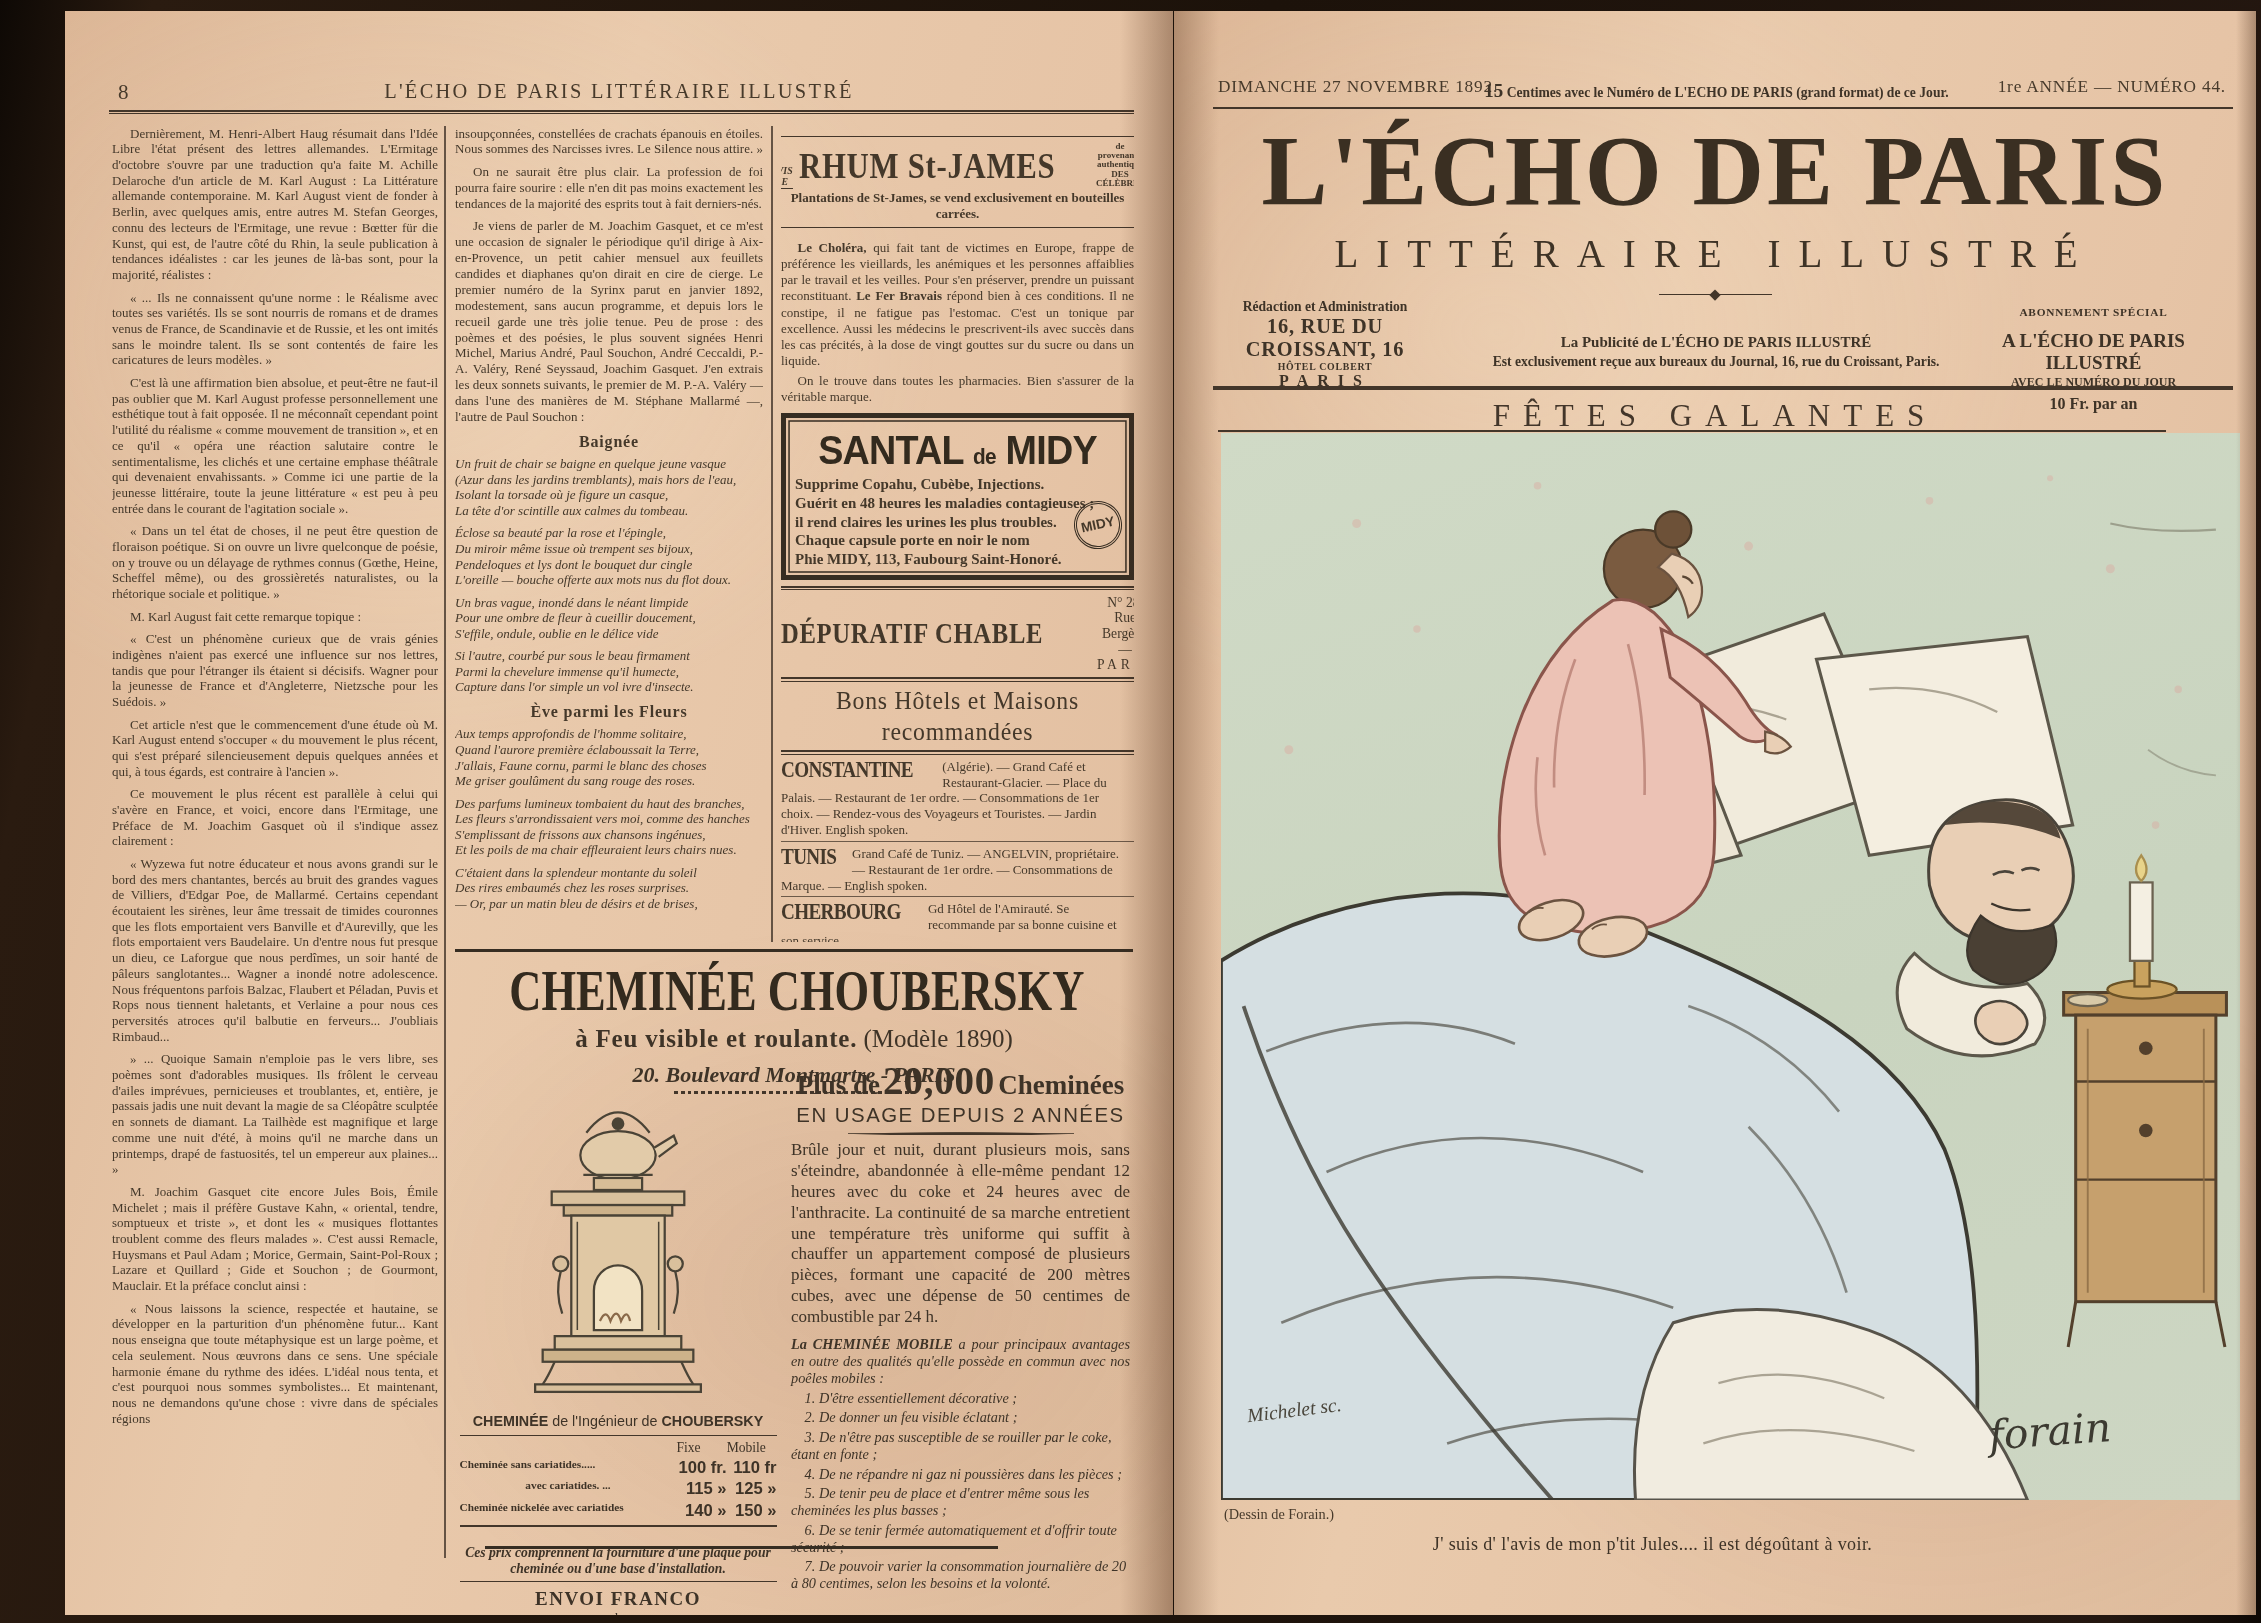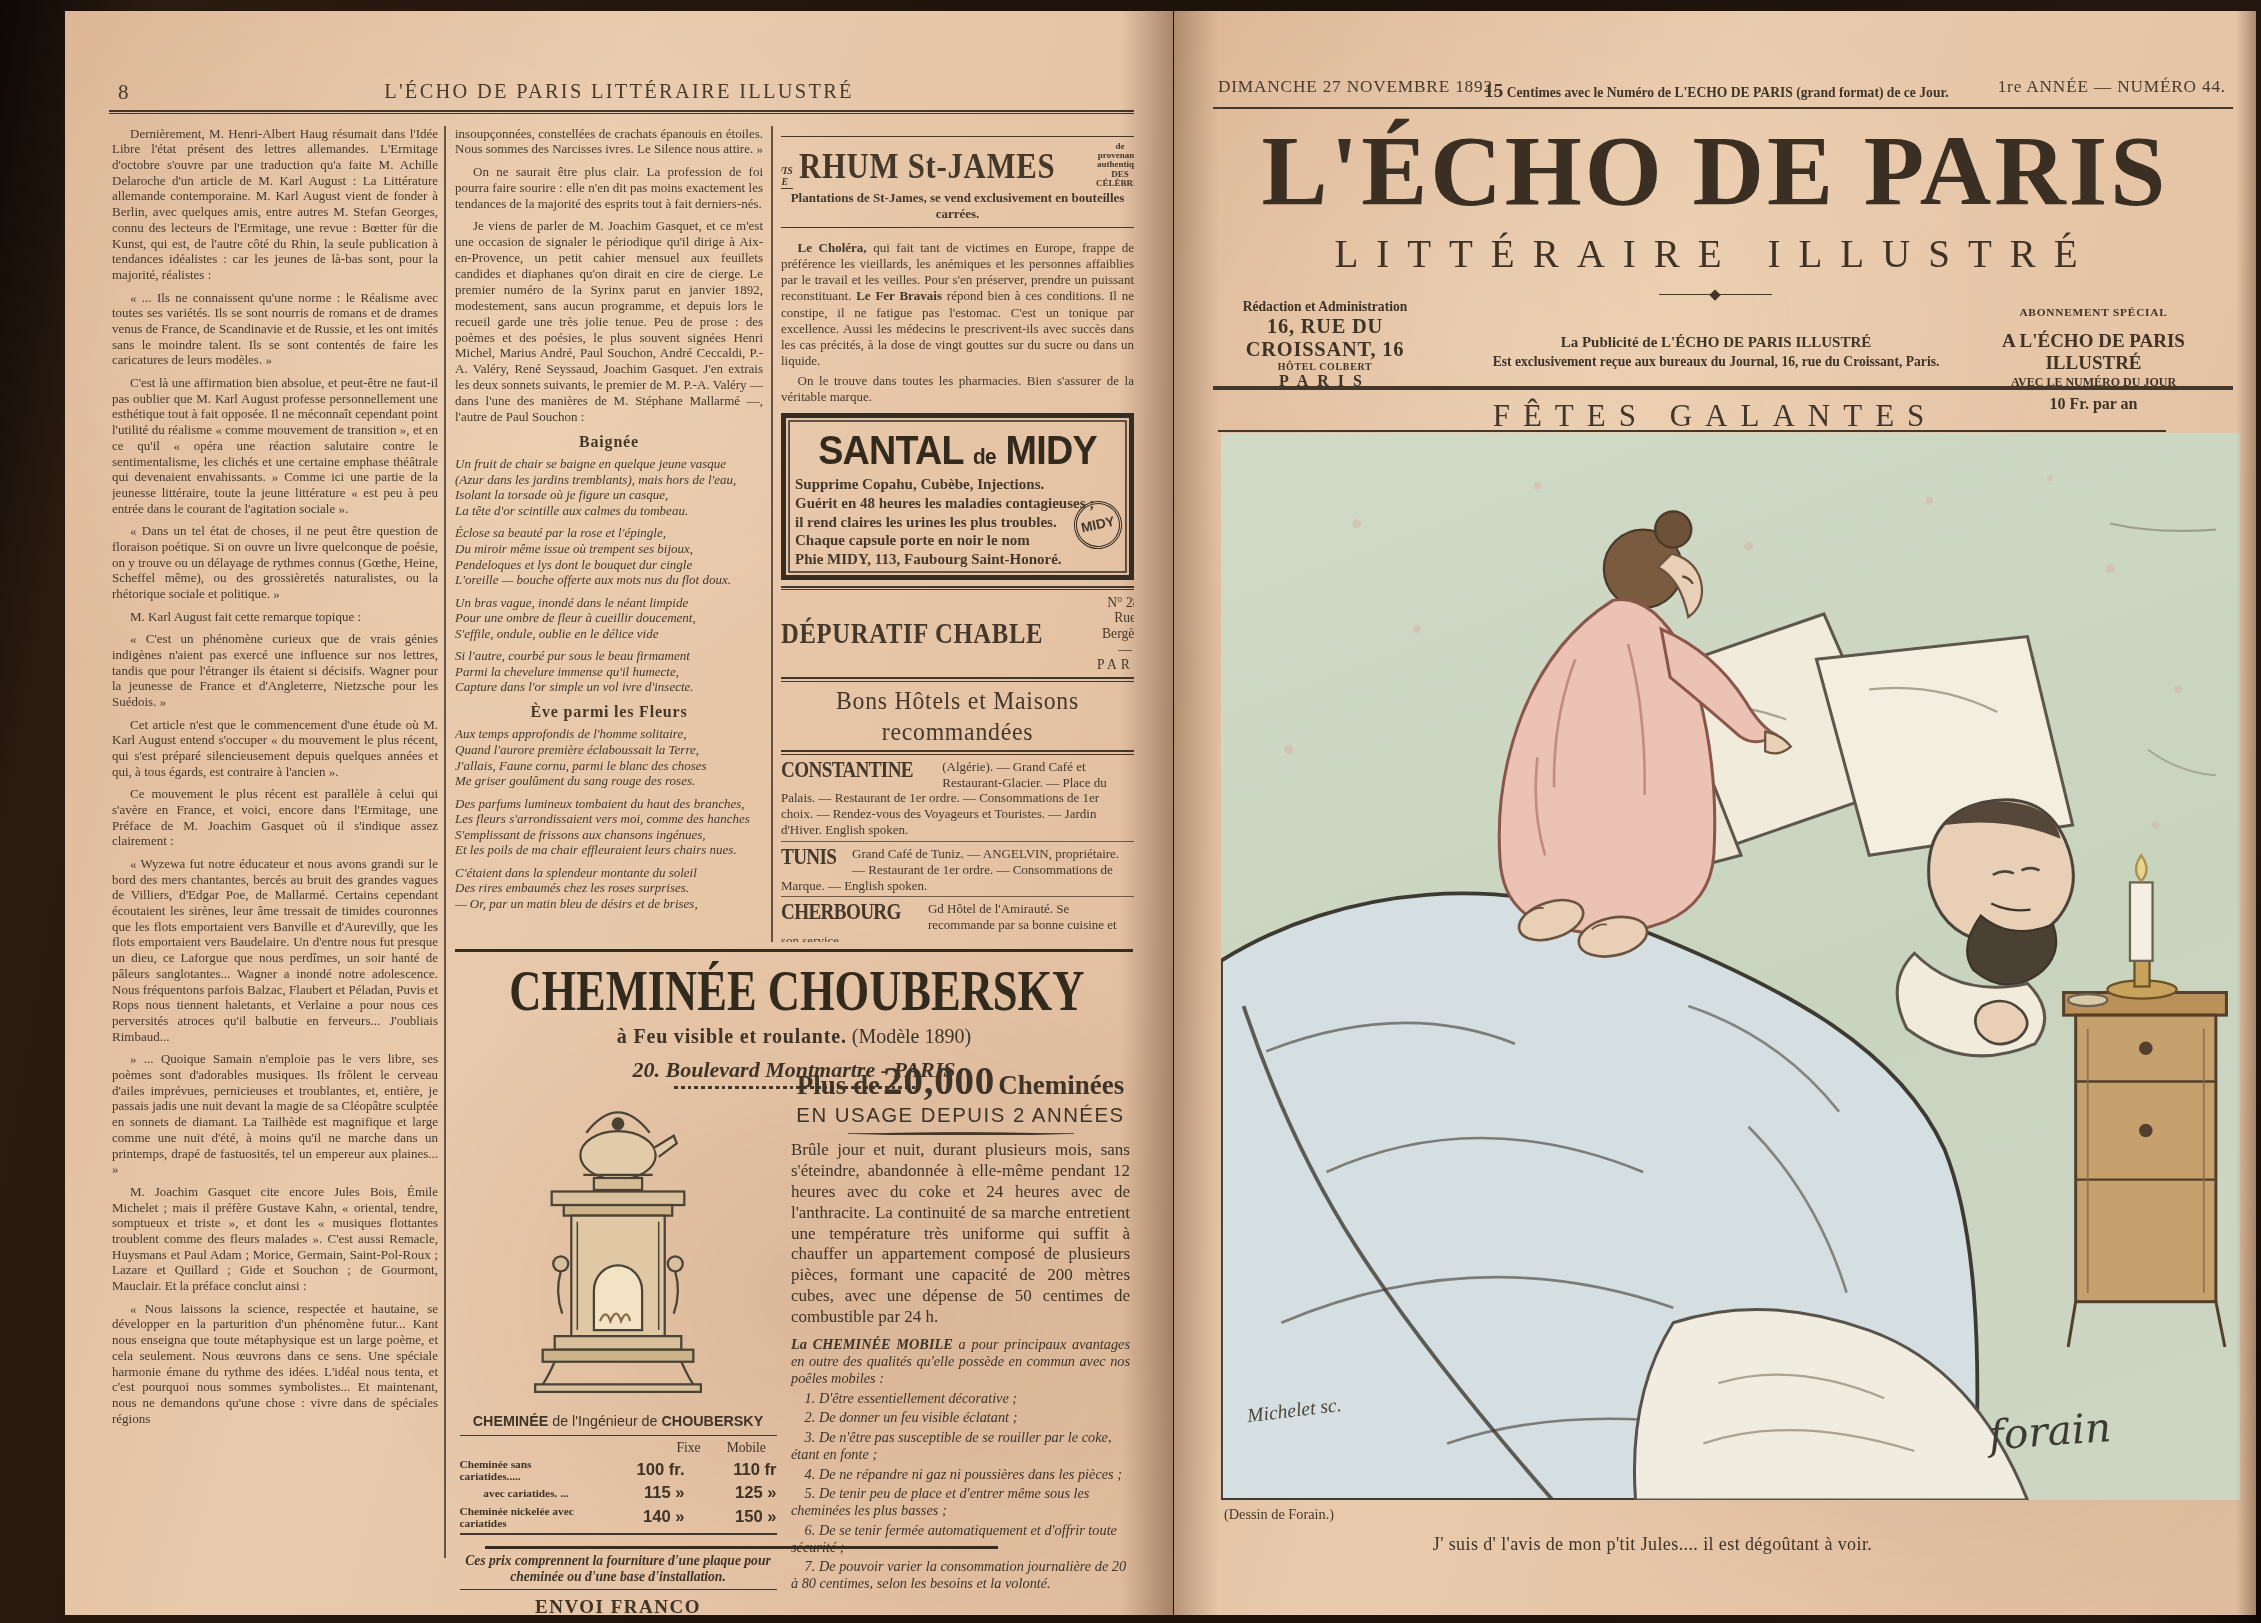--- a/index.html
+++ b/index.html
@@ -61,21 +61,21 @@
   .depur { display:flex; gap:7.5px; align-items:center; padding:4.5px 0; }
   .depur-name { font-weight:bold; font-size:29px; letter-spacing:0.8px; transform:scaleX(.85); transform-origin:left center; white-space:nowrap; }
   .depur-addr { font-size:13.6px; line-height:1.15; text-align:center; }
   .hotels-head { font-size:25px; text-align:center; padding:4.5px 0 3px; letter-spacing:0.8px; transform:scaleX(.95); }
   .hotel { padding:3.8px 0 3px; border-top:0.8px solid rgba(67,54,42,.75); font-size:13px; line-height:1.22; }
   .hotel-name { float:left; font-weight:bold; font-size:22.6px; letter-spacing:-0.8px; line-height:.95; margin-right:6px; transform:scaleX(.85); transform-origin:left top; }
 
   
   #choubersky { left:390px; top:938px; width:678px; height:605px; border-top:3px solid #362d22; padding-top:6px; }
   .chb-head { font-weight:bold; font-size:53px; text-align:center; letter-spacing:0px; transform:scaleX(.84) scaleY(1.08); transform-origin:center top; white-space:nowrap; color:#332a1e; }
-  .chb-sub { text-align:center; font-size:20px; margin-top:7.5px; }
+  .chb-sub { text-align:center; font-size:25px; margin-top:7.5px; }
   .chb-sub .bold-frak { font-weight:bold; letter-spacing:0.8px; }
   .chb-addr { text-align:center; font-style:italic; font-weight:bold; font-size:22px; margin-top:9px; }
   .squig { height:3px; margin:3px auto 0; width:241px;
     background:repeating-linear-gradient(90deg,#43362a 0 3.8px, transparent 3.8px 6.8px); }
   .chb-left { position:absolute; left:4.5px; top:134px; width:317px; }
   .chb-right{ position:absolute; left:336px; top:106px; width:339px; }
   .chb-big { text-align:center; white-space:nowrap; }
   .chb-big .t1 { font-size:27px; font-weight:bold; }
   .chb-big .t2 { font-size:39px; font-weight:bold; letter-spacing:0.8px; }
   .chb-big .t3 { font-size:27px; font-weight:bold; }
@@ -83,21 +83,21 @@
   .chb-orn { width:226px; height:3.8px; margin:4.5px auto; background:radial-gradient(closest-side,#43362a 70%,transparent), linear-gradient(#43362a,#43362a); background-size:100% 3.8px,100% 0.8px; background-position:center; background-repeat:no-repeat; }
   .chb-body { font-size:17px; line-height:1.23; text-align:justify; margin-top:3px; }
   .chb-note { font-style:italic; font-size:14.3px; line-height:1.2; margin-top:7.5px; text-align:justify; }
   .chb-note .lead { font-weight:bold; }
   .chb-list { list-style:none; font-style:italic; font-size:14.3px; line-height:1.2; margin-top:3px; }
   .chb-list li { margin-bottom:2.3px; text-indent:13.6px; }
   .chb-caption { font-size:14.3px; text-align:center; margin-top:3px; font-family:"Liberation Sans",sans-serif; }
   .chb-caption .bold { font-weight:bold; }
   .chb-prices { margin-top:6px; border-top:1.5px solid #43362a; padding-top:4.5px; font-size:12px; }
   .chb-prices .hdr { display:flex; justify-content:flex-end; gap:26px; font-size:13.6px; padding-right:10.6px; }
-  .chb-prow { display:flex; align-items:center; margin-top:1.5px;gap:42px; }
+  .chb-prow { display:flex; align-items:flex-start; margin-top:1.5px; }
   .chb-plabel { flex:1; font-weight:bold; font-size:11.3px; }
   .chb-pval { width:50px; text-align:right; font-weight:bold; font-size:16.6px; font-family:"Liberation Sans",sans-serif; }
   .chb-pricenote { border-top:2.3px solid #43362a; margin-top:4.5px; padding-top:18px; font-style:italic; font-weight:bold; font-size:13.6px; line-height:1.15; text-align:center; }
   .chb-envoi { border-top:1.5px solid #43362a; margin-top:4.5px; padding-top:6px; text-align:center; font-weight:bold; }
   .chb-envoi .l1 { font-size:19px; letter-spacing:1.5px; }
   .chb-envoi .l2 { font-size:13px; font-weight:normal; }
   .chb-envoi .l3 { font-size:16.6px; }
   .chb-bottomrule { position:absolute; left:30px; top:594px; width:513px; border-top:3.8px solid #362d22; }
 
   

